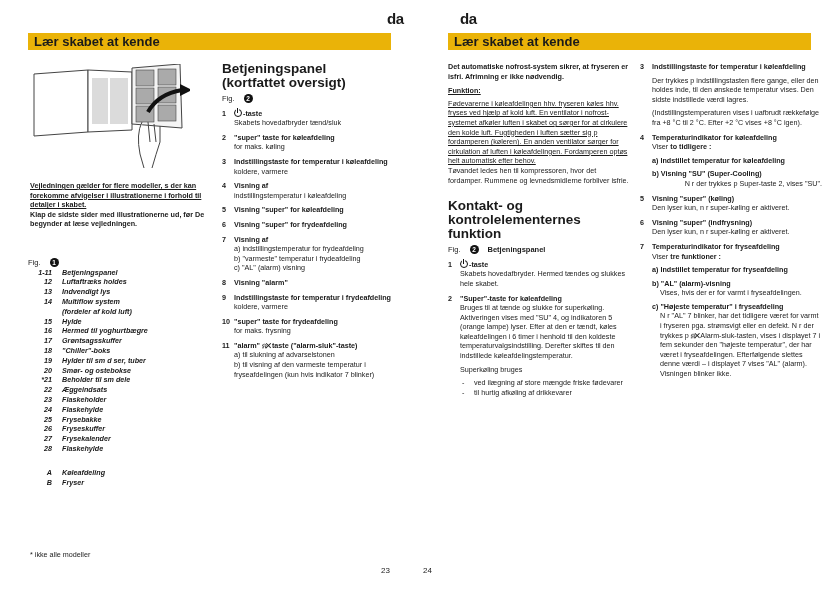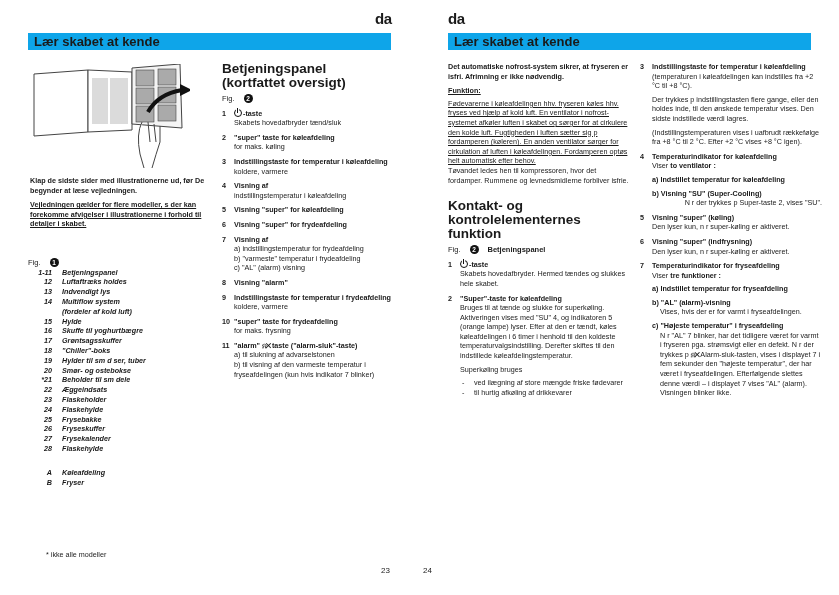--- a/index.html
+++ b/index.html
@@ -3,25 +3,25 @@
 <meta charset="utf-8">
 <style>
   html, body { margin:0; padding:0; }
   body {
     width:839px; height:595px; background:#ffffff; position:relative; overflow:hidden;
     font-family:"Liberation Sans", sans-serif; color:#1a1a1a;
   }
   .page { position:absolute; top:0; height:595px; }
   .page-left { left:0; width:420px; }
   .page-right { left:420px; width:419px; }
-  .lang { position:absolute; top:10px; font-size:15px; font-weight:bold; letter-spacing:-0.5px; }
+  .lang { position:absolute; top:10px; font-size:15px; font-weight:bold; letter-spacing:-0.5px;margin-left:12px; }
   .page-left .lang { left:375px; }
   .page-right .lang { left:28px; }
   .section-bar {
-    position:absolute; top:33px; height:17px; background:#0ea5e9;
+    position:absolute; top:33px; height:17px; background:#eab308;
     font-size:13px; font-weight:bold; line-height:17px; padding-left:6px; box-sizing:border-box;
   }
   .page-left .section-bar { left:28px; width:363px; }
   .page-right .section-bar { left:28px; width:363px; }
   .pagenum { position:absolute; top:566px; font-size:8px; }
   .page-left .pagenum { left:381px; }
   .page-right .pagenum { left:3px; }
 
   .col { position:absolute; font-size:7.2px; line-height:9.6px; }
   .b { font-weight:bold; }
@@ -74,22 +74,22 @@
         <rect x="128" y="23" width="18" height="16"></rect>
       <rect x="106" y="42" width="18" height="16"></rect>
         <rect x="128" y="41" width="18" height="16"></rect>
     </g>
     <path d="M118,48 Q128,30 152,26" stroke="#111" stroke-width="4" fill="none"></path>
     <polygon points="150,20 162,26 150,32" fill="#111"></polygon>
     <path d="M112,58 Q106,70 110,90 L114,104 M118,58 L120,78 M124,60 L126,78 M130,62 L130,78 Q126,90 122,104" stroke="#444" stroke-width="1" fill="#fff"></path>
   </svg>
 
   <div class="col" style="left:30px; top:176px; width:180px;">
+    <div class="b para">Vejledningen gælder for flere modeller, s der kan forekomme afvigelser i illustrationerne i forhold til detaljer i skabet.</div>
     <div class="b">Klap de sidste sider med illustrationerne ud, før De begynder at læse vejledningen.</div>
-    <div class="b para">Vejledningen gælder for flere modeller, s der kan forekomme afvigelser i illustrationerne i forhold til detaljer i skabet.</div>
   </div>
 
   <div class="col" style="left:28px; top:254px; width:180px;">
     <div class="fig">
       <span>Fig.</span>
       <span class="badge">1</span>
     </div>
     <div class="parts">
       <div class="row">
           <span class="pn">1-11</span>
@@ -110,21 +110,21 @@
       <div class="row">
           <span class="pn"></span>
           <span>(fordeler af kold luft)</span>
         </div>
       <div class="row">
           <span class="pn">15</span>
           <span>Hylde</span>
         </div>
       <div class="row">
           <span class="pn">16</span>
-          <span>Skuffe til yoghurtbægre</span>
+          <span>Hermed til yoghurtbægre</span>
         </div>
       <div class="row">
           <span class="pn">17</span>
           <span>Grøntsagsskuffer</span>
         </div>
       <div class="row">
           <span class="pn">18</span>
           <span>"Chiller"-boks</span>
         </div>
       <div class="row">
@@ -258,21 +258,21 @@
     <div class="item">
         <span class="num">11</span>
         <div class="body">
           <div class="b"><span>"alarm"</span> <span class="icon-alarm">⍾✕</span> <span>taste ("alarm-sluk"-taste)</span></div>
           <div>a) til slukning af advarselstonen</div>
           <div>b) til visning af den varmeste temperatur i fryseafdelingen (kun hvis indikator 7 blinker)</div>
         </div>
       </div>
   </div>
 
-  <div class="col" style="left:46px; top:550px;">* ikke alle modeller</div>
+  <div class="col" style="left:30px; top:550px;">* ikke alle modeller</div>
   <div class="pagenum">23</div>
 </div>
 
 <div class="page page-right">
   <div class="lang">da</div>
   <div class="section-bar">Lær skabet at kende</div>
 
   <div class="col" style="left:28px; top:62px; width:182px;">
     <div class="b">Det automatiske nofrost-system sikrer, at fryseren er isfri. Afrimning er ikke nødvendig.</div>
     <div class="b para">Funktion:</div>
@@ -308,30 +308,29 @@
           </div>
     </div>
       </div>
   </div>
 
   <div class="col" style="left:220px; top:62px; width:182px;">
     <div class="item" style="margin-top:0;">
         <span class="num">3</span>
         <div class="body">
       <div class="b">Indstillingstaste for temperatur i køleafdeling</div>
-      <div>(temperaturen i køleafdelingen kan indstilles fra +2 °C til +8 °C).</div>
       <div class="sub">Der trykkes p indstillingstasten flere gange, eller den holdes inde, til den ønskede temperatur vises. Den sidste indstillede værdi lagres.</div>
       <div class="sub">(Indstillingstemperaturen vises i uafbrudt rækkefølge fra +8 °C til 2 °C. Efter +2 °C vises +8 °C igen).</div>
     </div>
       </div>
     <div class="item">
         <span class="num">4</span>
         <div class="body">
       <div class="b">Temperaturindikator for køleafdeling</div>
-      <div><span>Viser</span> <span class="b">to ventilator :</span></div>
+      <div><span>Viser</span> <span class="b">to tidligere :</span></div>
       <div class="b sub">a) Indstillet temperatur for køleafdeling</div>
       <div class="b sub">b) Visning "SU" (Super-Cooling)</div>
       <div style="padding-left:8px;text-align:right;">N r der trykkes p Super-taste 2, vises "SU".</div>
     </div>
       </div>
     <div class="item">
         <span class="num">5</span>
         <div class="body">
       <div class="b">Visning "super" (køling)</div>
       <div>Den lyser kun, n r super-køling er aktiveret.</div>

